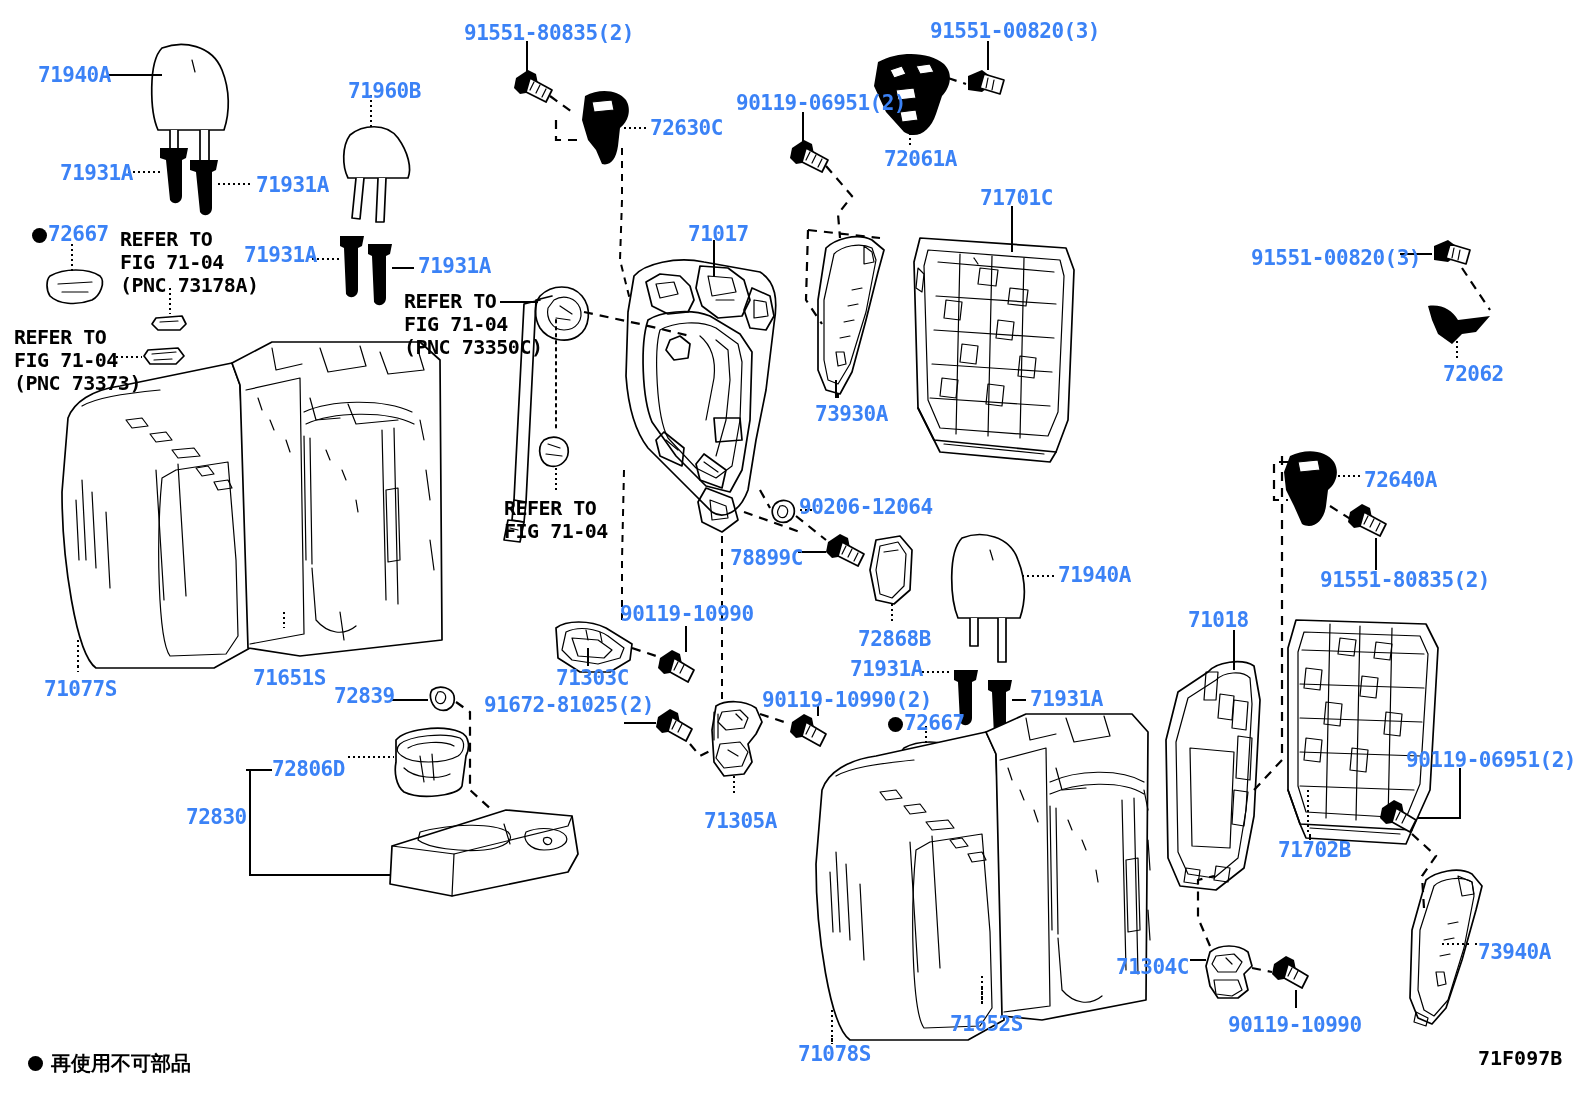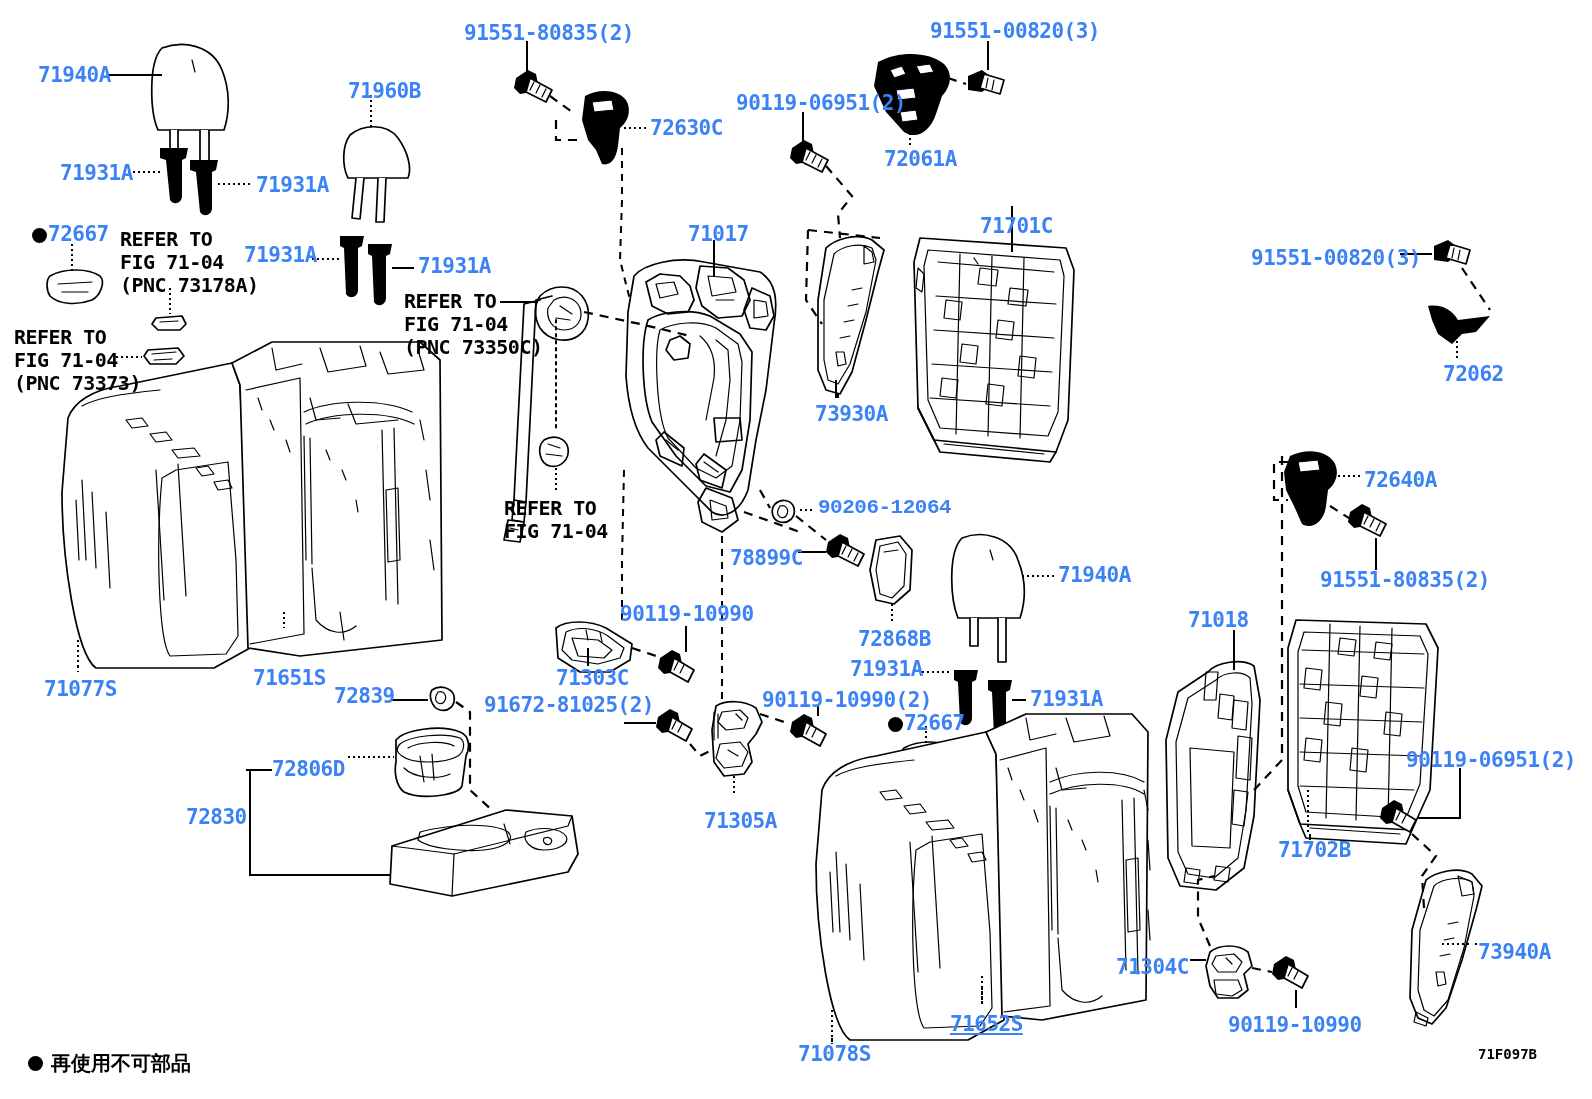--- a/index.html
+++ b/index.html
@@ -56,21 +56,21 @@
     height: 15px;
     border-radius: 50%;
     background: #000;
     margin-right: 8px;
     vertical-align: -1px;
   }
   .figid {
     position: absolute;
     font-family: "DejaVu Sans Mono", "Liberation Mono", monospace;
     font-weight: bold;
-    font-size: 14px;
+    font-size: 20px;
     color: #000;
     letter-spacing: 0px;
   }
   .dotbullet {
     display: inline-block;
     width: 15px;
     height: 15px;
     border-radius: 50%;
     background: #000;
     vertical-align: -2px;
@@ -570,27 +570,27 @@
       <div class="lbl" style="left: 256px; top: 173px;"><span>71931A</span></div>
       <div class="lbl" style="left: 244px; top: 243px;"><span>71931A</span></div>
       <div class="lbl" style="left: 418px; top: 254px;"><span>71931A</span></div>
       <div class="lbl" style="left: 32px; top: 222px;"><span class="dotbullet"></span><span>72667</span></div>
       <div class="lbl" style="left: 464px; top: 21px;"><span>91551-80835(2)</span></div>
       <div class="lbl" style="left: 650px; top: 116px;"><span>72630C</span></div>
       <div class="lbl" style="left: 736px; top: 91px;"><span>90119-06951(2)</span></div>
       <div class="lbl" style="left: 930px; top: 19px;"><span>91551-00820(3)</span></div>
       <div class="lbl" style="left: 884px; top: 147px;"><span>72061A</span></div>
       <div class="lbl" style="left: 688px; top: 222px;"><span>71017</span></div>
-      <div class="lbl" style="left: 980px; top: 186px; margin-top: 28px;"><span>71701C</span></div>
+      <div class="lbl" style="left: 980px; top: 186px;"><span>71701C</span></div>
       <div class="lbl" style="left: 1251px; top: 246px;"><span>91551-00820(3)</span></div>
       <div class="lbl" style="left: 1443px; top: 362px;"><span>72062</span></div>
       <div class="lbl" style="left: 815px; top: 402px;"><span>73930A</span></div>
       <div class="lbl" style="left: 253px; top: 666px;"><span>71651S</span></div>
       <div class="lbl" style="left: 44px; top: 677px;"><span>71077S</span></div>
-      <div class="lbl" style="left: 818px; top: 495px; font-family: Liberation Mono, monospace;"><span>90206-12064</span></div>
+      <div class="lbl" style="left: 799px; top: 495px;"><span>90206-12064</span></div>
       <div class="lbl" style="left: 730px; top: 546px;"><span>78899C</span></div>
       <div class="lbl" style="left: 620px; top: 602px;"><span>90119-10990</span></div>
       <div class="lbl" style="left: 556px; top: 666px;"><span>71303C</span></div>
       <div class="lbl" style="left: 484px; top: 693px;"><span>91672-81025(2)</span></div>
       <div class="lbl" style="left: 762px; top: 688px;"><span>90119-10990(2)</span></div>
       <div class="lbl" style="left: 704px; top: 809px;"><span>71305A</span></div>
       <div class="lbl" style="left: 334px; top: 684px;"><span>72839</span></div>
       <div class="lbl" style="left: 272px; top: 757px;"><span>72806D</span></div>
       <div class="lbl" style="left: 186px; top: 805px;"><span>72830</span></div>
       <div class="lbl" style="left: 858px; top: 627px; text-align: right;"><span>72868B</span></div>
@@ -599,21 +599,21 @@
       <div class="lbl" style="left: 1058px; top: 563px;"><span>71940A</span></div>
       <div class="lbl" style="left: 888px; top: 711px;"><span class="dotbullet"></span><span>72667</span></div>
       <div class="lbl" style="left: 1364px; top: 468px;"><span>72640A</span></div>
       <div class="lbl" style="left: 1320px; top: 568px;"><span>91551-80835(2)</span></div>
       <div class="lbl" style="left: 1188px; top: 608px;"><span>71018</span></div>
       <div class="lbl" style="left: 1406px; top: 748px;"><span>90119-06951(2)</span></div>
       <div class="lbl" style="left: 1278px; top: 838px;"><span>71702B</span></div>
       <div class="lbl" style="left: 1478px; top: 940px;"><span>73940A</span></div>
       <div class="lbl" style="left: 1116px; top: 955px;"><span>71304C</span></div>
       <div class="lbl" style="left: 1228px; top: 1013px;"><span>90119-10990</span></div>
-      <div class="lbl" style="left: 950px; top: 1012px; text-decoration: underline;"><span>71652S</span></div>
+      <div class="lbl" style="left: 950px; top: 1012px;"><span>71652S</span></div>
       <div class="lbl" style="left: 798px; top: 1042px;"><span>71078S</span></div>
     </div>
   <div id="refer-layer">
       <div class="refer" style="left: 120px; top: 228px;"><div>REFER TO</div><div>FIG 71-04</div><div>(PNC 73178A)</div></div>
       <div class="refer" style="left: 14px; top: 326px;"><div>REFER TO</div><div>FIG 71-04</div><div>(PNC 73373)</div></div>
       <div class="refer" style="left: 404px; top: 290px;"><div>REFER TO</div><div>FIG 71-04</div><div>(PNC 73350C)</div></div>
       <div class="refer" style="left: 504px; top: 497px;"><div>REFER TO</div><div>FIG 71-04</div></div>
     </div>
 
   <div class="legend" style="left:28px; top:988px;">

